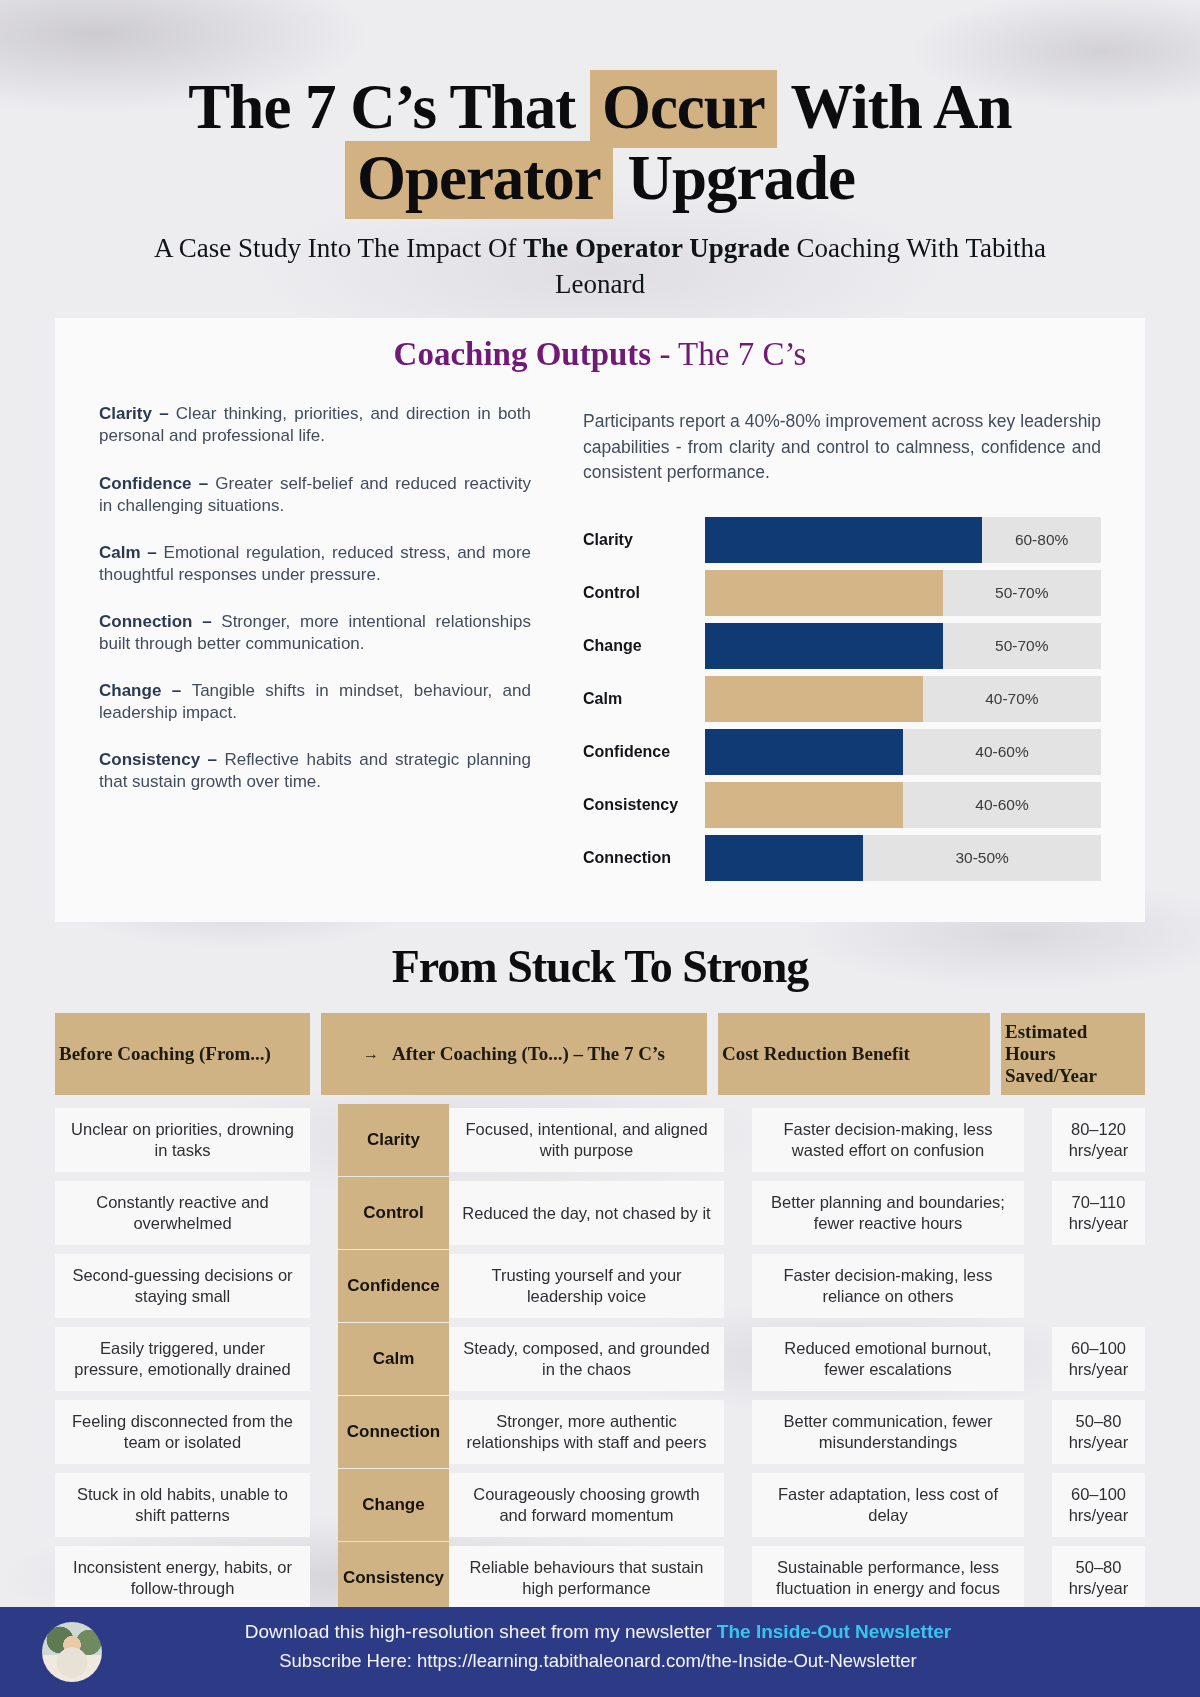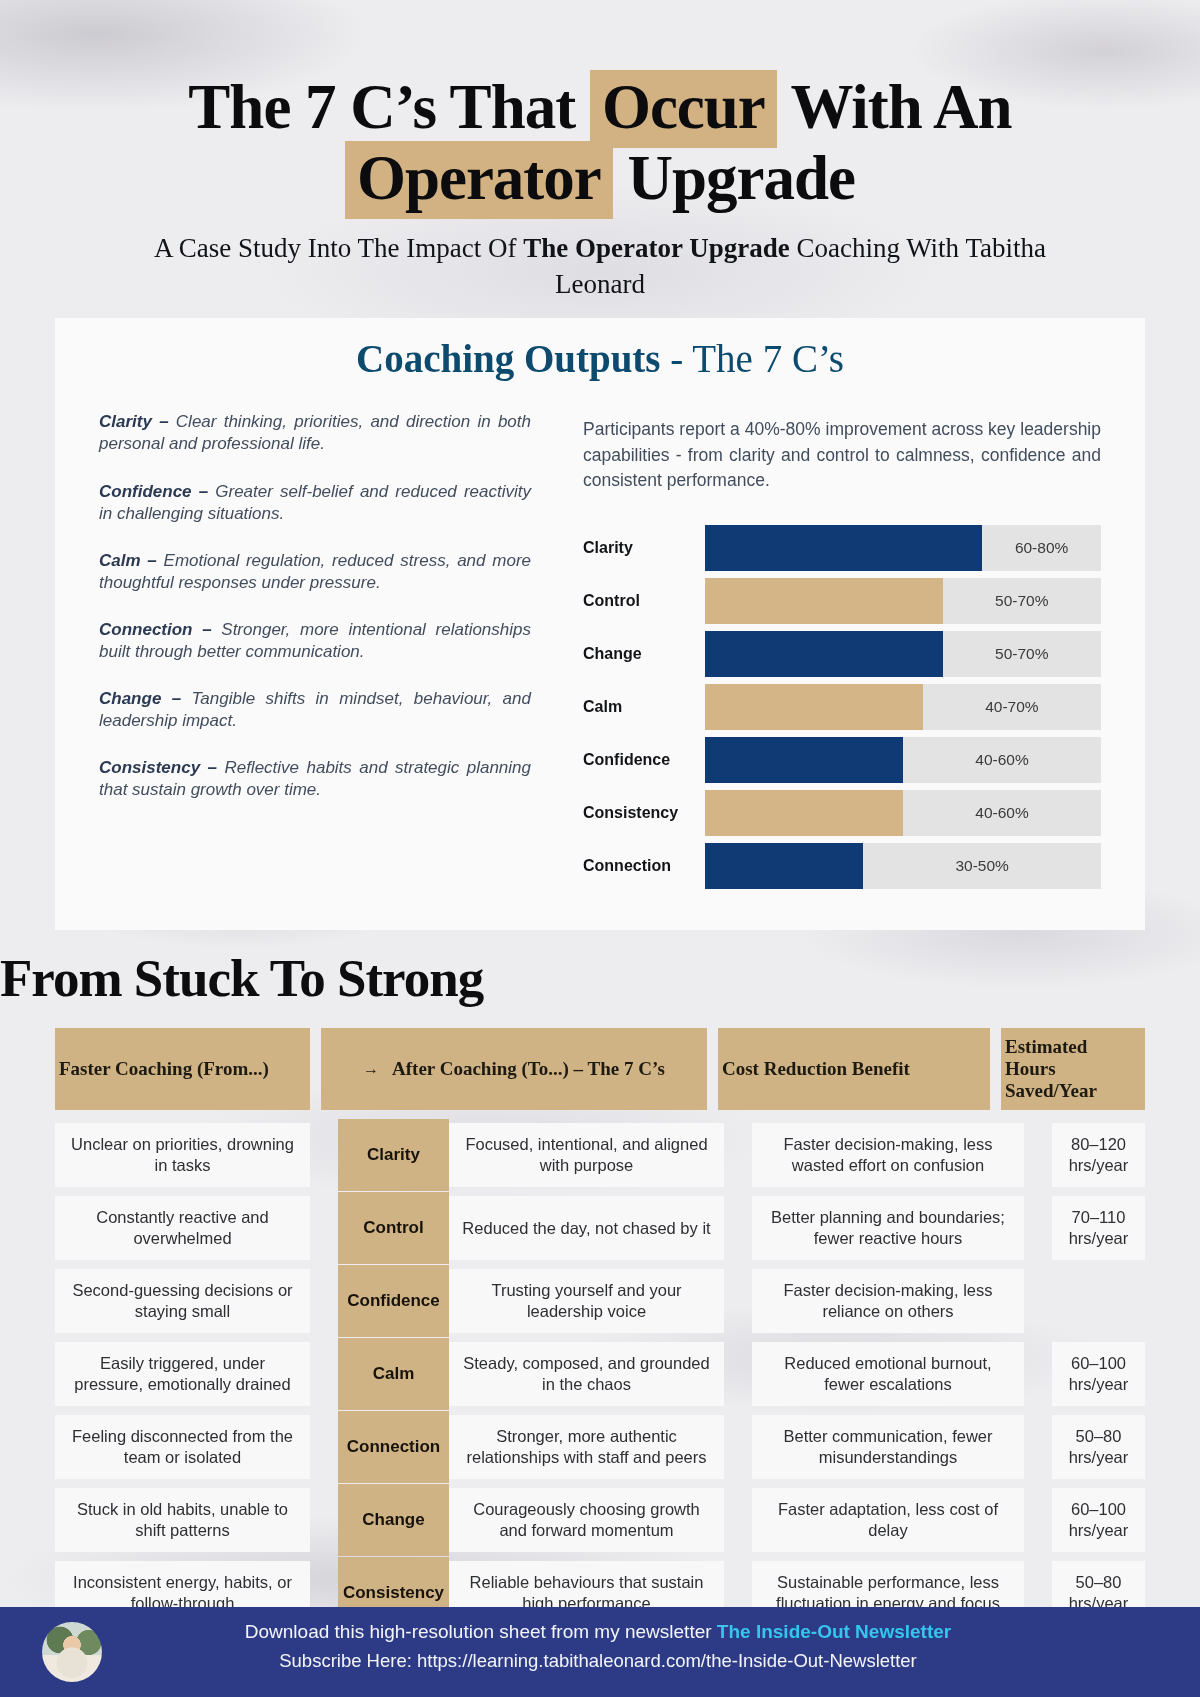--- a/index.html
+++ b/index.html
@@ -19,35 +19,35 @@
       radial-gradient(ellipse 520px 90px at 30% 93%, rgba(170,168,176,.35), transparent 70%);
   }
   
   .hdr { padding-top:44px; text-align:center;margin-top:28px; }
   .title { font-family:"Liberation Serif", serif; font-weight:700; font-size:63px; line-height:1.12; color:#0c0c0e; letter-spacing:-1px; }
   .title .t-line { display:block; }
   .hl { background:#d2b283; padding:2px 12px 6px; }
   .subtitle { margin:18px auto 0; max-width:900px; font-family:"Liberation Serif", serif; font-size:27px; line-height:1.32; color:#101318; font-weight:500; }
   
   .card { width:1090px; margin:16px auto 0; background:#fbfafb; padding:18px 26px 34px; }
-  .card-h { text-align:center; font-family:"Liberation Serif", serif; font-size:39px; color:#0c4a6e; font-weight:400; margin-bottom:30px; }
+  .card-h { text-align:center; font-family:"Liberation Serif", serif; font-size:33px; color:#701a75; font-weight:400; margin-bottom:30px; }
   .card-h b { font-weight:700; }
   .cols { display:flex; gap:52px; padding:0 18px; }
-  .defs { width:432px; flex:none;font-style:italic; }
+  .defs { width:432px; flex:none; }
   .defs p { font-size:17px; line-height:1.3; color:#41formi4d5c; color:#414d5c; text-align:justify; margin-bottom:25px; }
   .defs .term { color:#2b3a52; font-weight:700; }
   .rcol { flex:1; }
   .chart-intro { font-size:17.5px; line-height:1.45; color:#414d5c; text-align:justify; margin:6px 0 32px; }
   .crow { display:flex; align-items:center; height:46px; margin-bottom:7px; }
   .clabel { width:122px; flex:none; font-size:16px; font-weight:700; color:#121417; }
   .ctrack { flex:1; height:46px; background:#e3e3e3; position:relative; }
   .cfill { height:100%; }
   .cval { position:absolute; top:0; right:0; bottom:0; display:flex; align-items:center; justify-content:center; font-size:15.5px; color:#3b3b3c; }
   
-  .strong-h { font-family:"Liberation Serif", serif; font-size:53px; font-weight:700; color:#0d0d0f; margin:18px 0 20px; letter-spacing:-1px; }
+  .strong-h { text-align:center; font-family:"Liberation Serif", serif; font-size:46px; font-weight:700; color:#0d0d0f; margin:18px 0 20px; letter-spacing:-1px; }
   .tbl { width:1090px; margin:0 auto; }
   .thead, .trow { display:grid; grid-template-columns:255px 386px 272px 1fr; column-gap:11px; }
   .thead { margin-bottom:13px; }
   .hcell { background:#d0b384; min-height:58px; display:flex; align-items:center; font-family:"Liberation Serif", serif; font-weight:700; font-size:19px; color:#1d1a12; padding:8px 4px; line-height:1.15; }
   .hcell.center { justify-content:center; }
   .arrow { font-family:"Liberation Sans", sans-serif; font-size:16px; margin-right:13px; font-weight:400; }
   .trow { margin-bottom:9px;gap:28px; }
   .tcell { background:#f9f8f9; min-height:64px; display:flex; align-items:center; justify-content:center; text-align:center; font-size:16.5px; line-height:1.25; color:#2d2f33; padding:8px 12px; }
   .tcell.c2 { padding:0; justify-content:flex-start; text-align:center; }
   .chip { width:111px; flex:none; align-self:stretch; margin:-4px 0; background:#d0b384; display:flex; align-items:center; justify-content:center; font-weight:700; font-size:17px; color:#17130c; }
@@ -145,21 +145,21 @@
               </div>
             </div>
         </div>
       </div>
     </div>
   </section>
 
   <h2 class="strong-h">From Stuck To Strong</h2>
   <div class="tbl">
     <div class="thead">
-      <div class="hcell">Faster Coaching (From...)</div>
+      <div class="hcell">Before Coaching (From...)</div>
       <div class="hcell center">
           <span class="arrow">→</span>
           <span>After Coaching (To...) – The 7 C’s</span>
         </div>
       <div class="hcell">Cost Reduction Benefit</div>
       <div class="hcell">Estimated Hours Saved/Year</div>
     </div>
 
     <div class="trow">
       <div class="tcell">Unclear on priorities, drowning in tasks</div>

